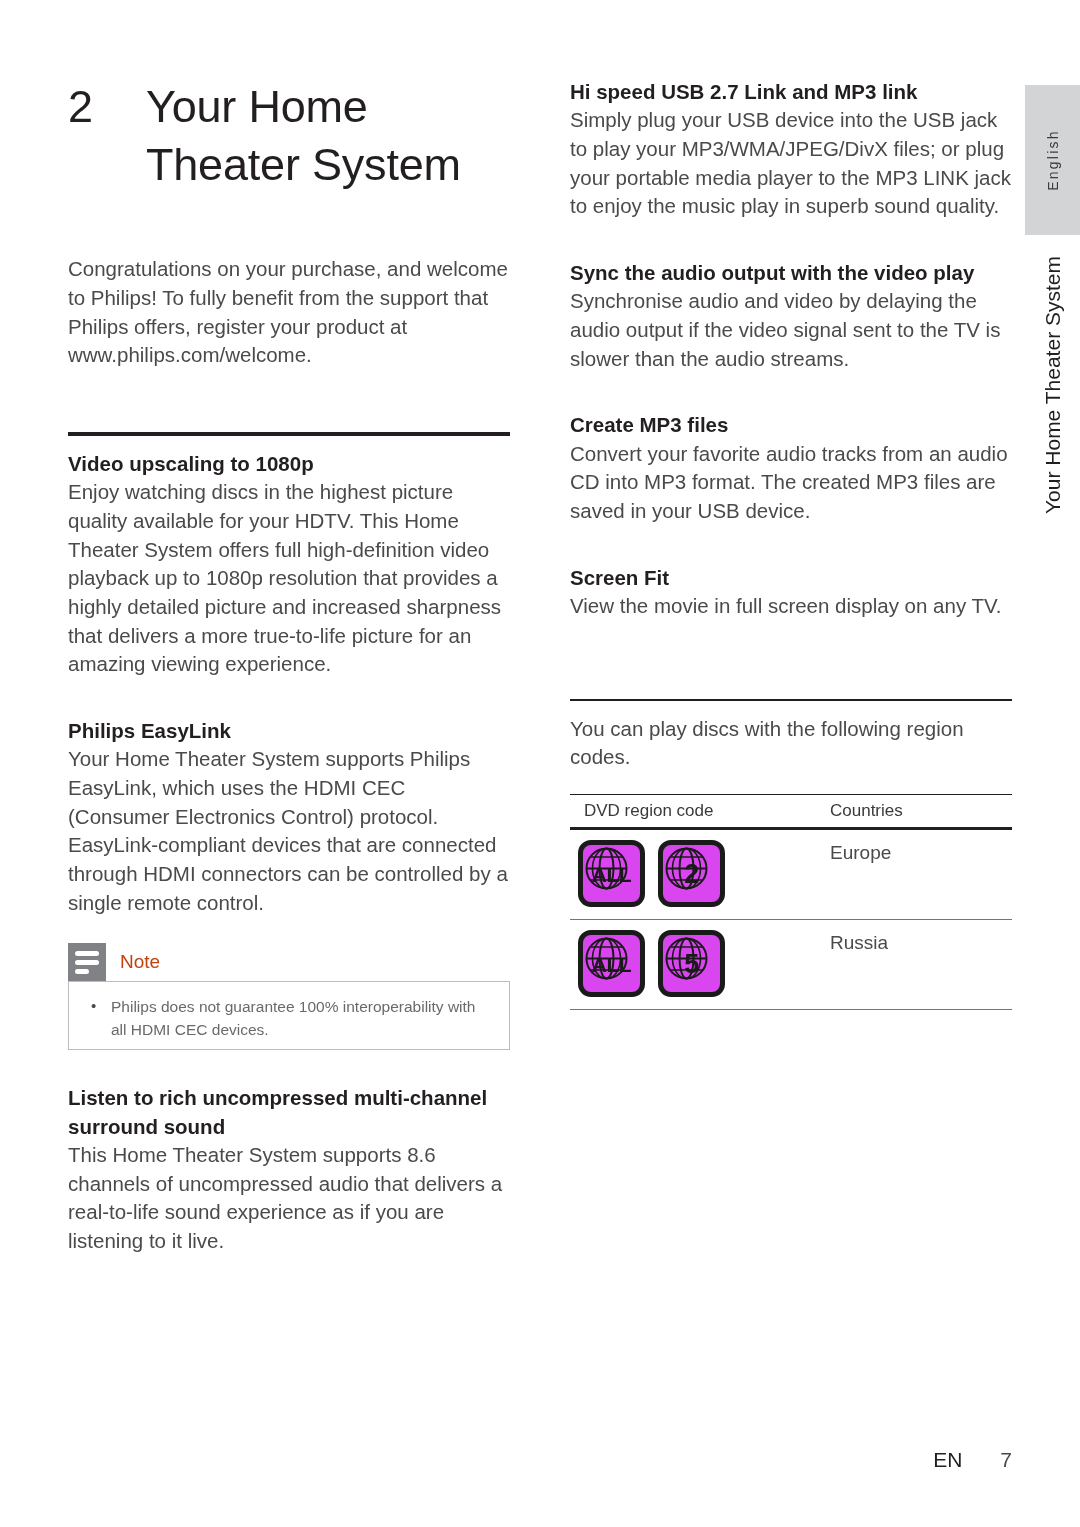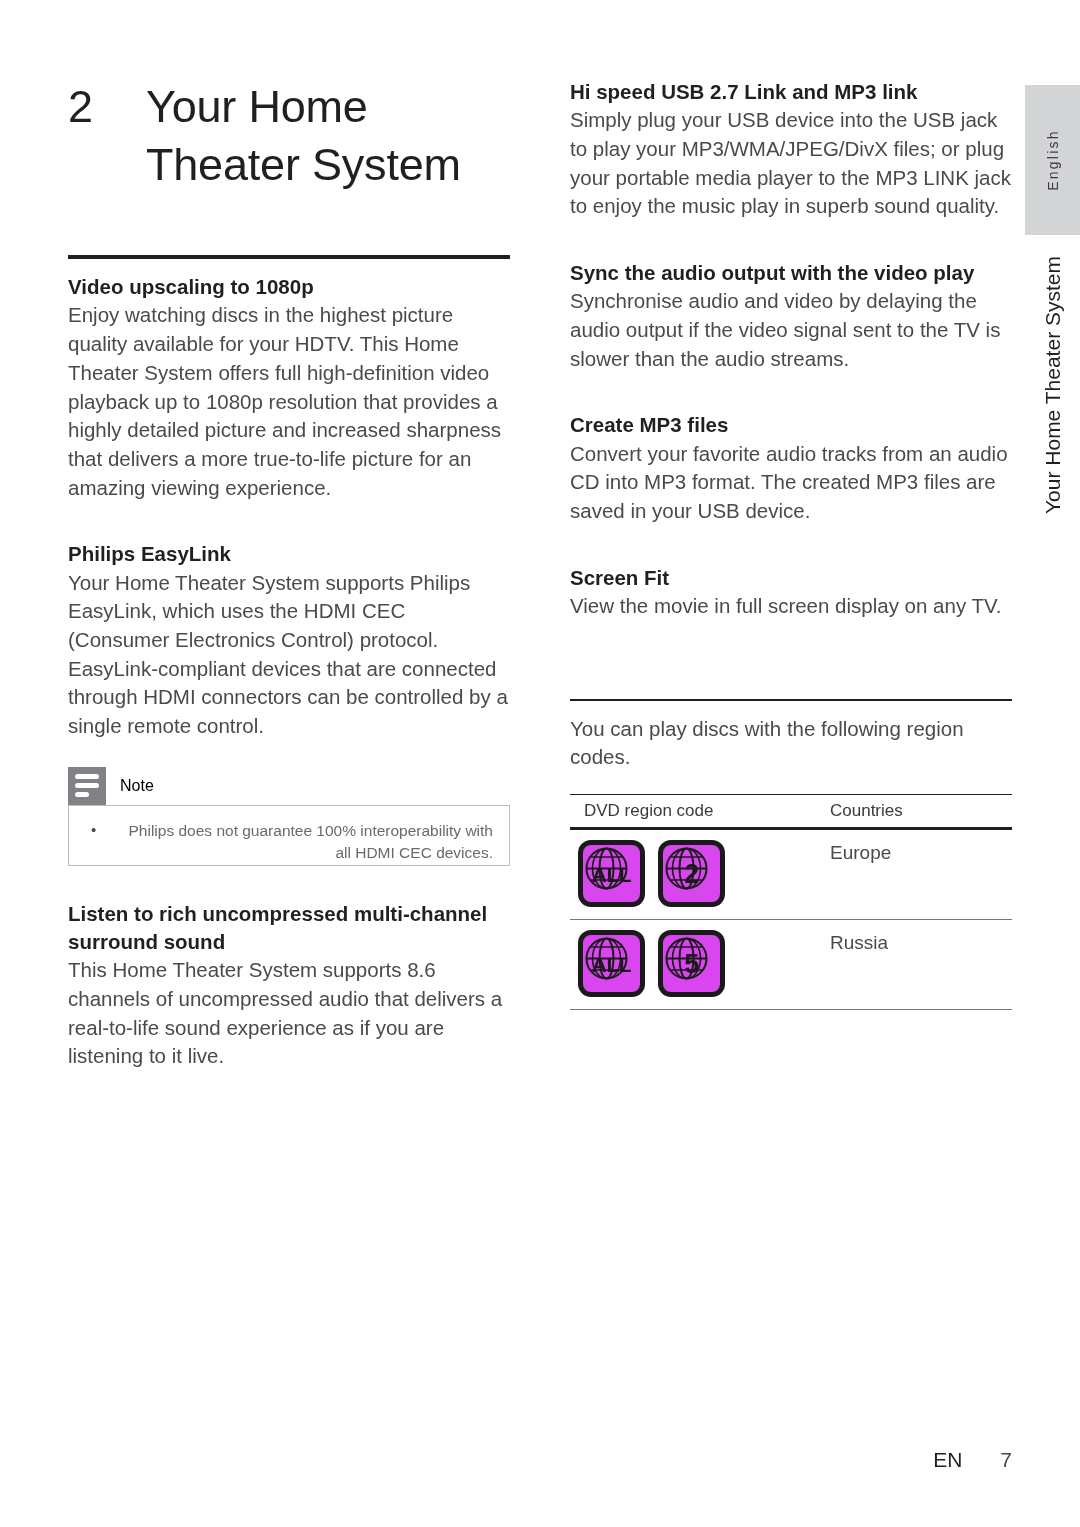--- a/index.html
+++ b/index.html
@@ -109,30 +109,29 @@
   .note-icon i {
     display: block;
     height: 5px;
     background: #ffffff;
     border-radius: 3px;
   }
   .note-icon i:nth-child(1) { width: 24px; }
   .note-icon i:nth-child(2) { width: 24px; }
   .note-icon i:nth-child(3) { width: 14px; margin-right: 10px; }
   .note-label {
-    font-size: 16px;
-    color: #000000;
+    font-size: 19px;
+    color: #c2410c;
     margin-left: 14px;
     font-weight: 400;
   }
   .note-box {
     border: 1px solid #bcbcbe;
     border-top: 1px solid #bcbcbe;
-    padding: 14px 16px 0 16px;
-    text-align: right;
+    padding: 14px 16px 8px 16px;
   }
   .note-list {
     margin: 0;
     padding: 0;
     list-style: none;
   }
   .note-list li {
     position: relative;
     padding-left: 26px;
     font-size: 15.5px;
@@ -262,20 +261,21 @@
   <div class="col col-left">
 
     <div class="chapter">
       <div class="chapter-num">2</div>
       <div class="chapter-text">
         <span class="line">Your Home</span>
         <span class="line">Theater System</span>
       </div>
     </div>
 
+    <p class="body-text" style="margin-bottom:62px;">Congratulations on your purchase, and welcome to Philips! To fully benefit from the support that Philips offers, register your product at www.philips.com/welcome.</p>
 
     <hr class="rule-thick">
 
     <div class="block">
       <p class="sub-head">Video upscaling to 1080p</p>
       <p class="body-text">Enjoy watching discs in the highest picture quality available for your HDTV. This Home Theater System offers full high-definition video playback up to 1080p resolution that provides a highly detailed picture and increased sharpness that delivers a more true-to-life picture for an amazing viewing experience.</p>
     </div>
 
     <div class="block" style="margin-bottom:0;">
       <p class="sub-head">Philips EasyLink</p>

